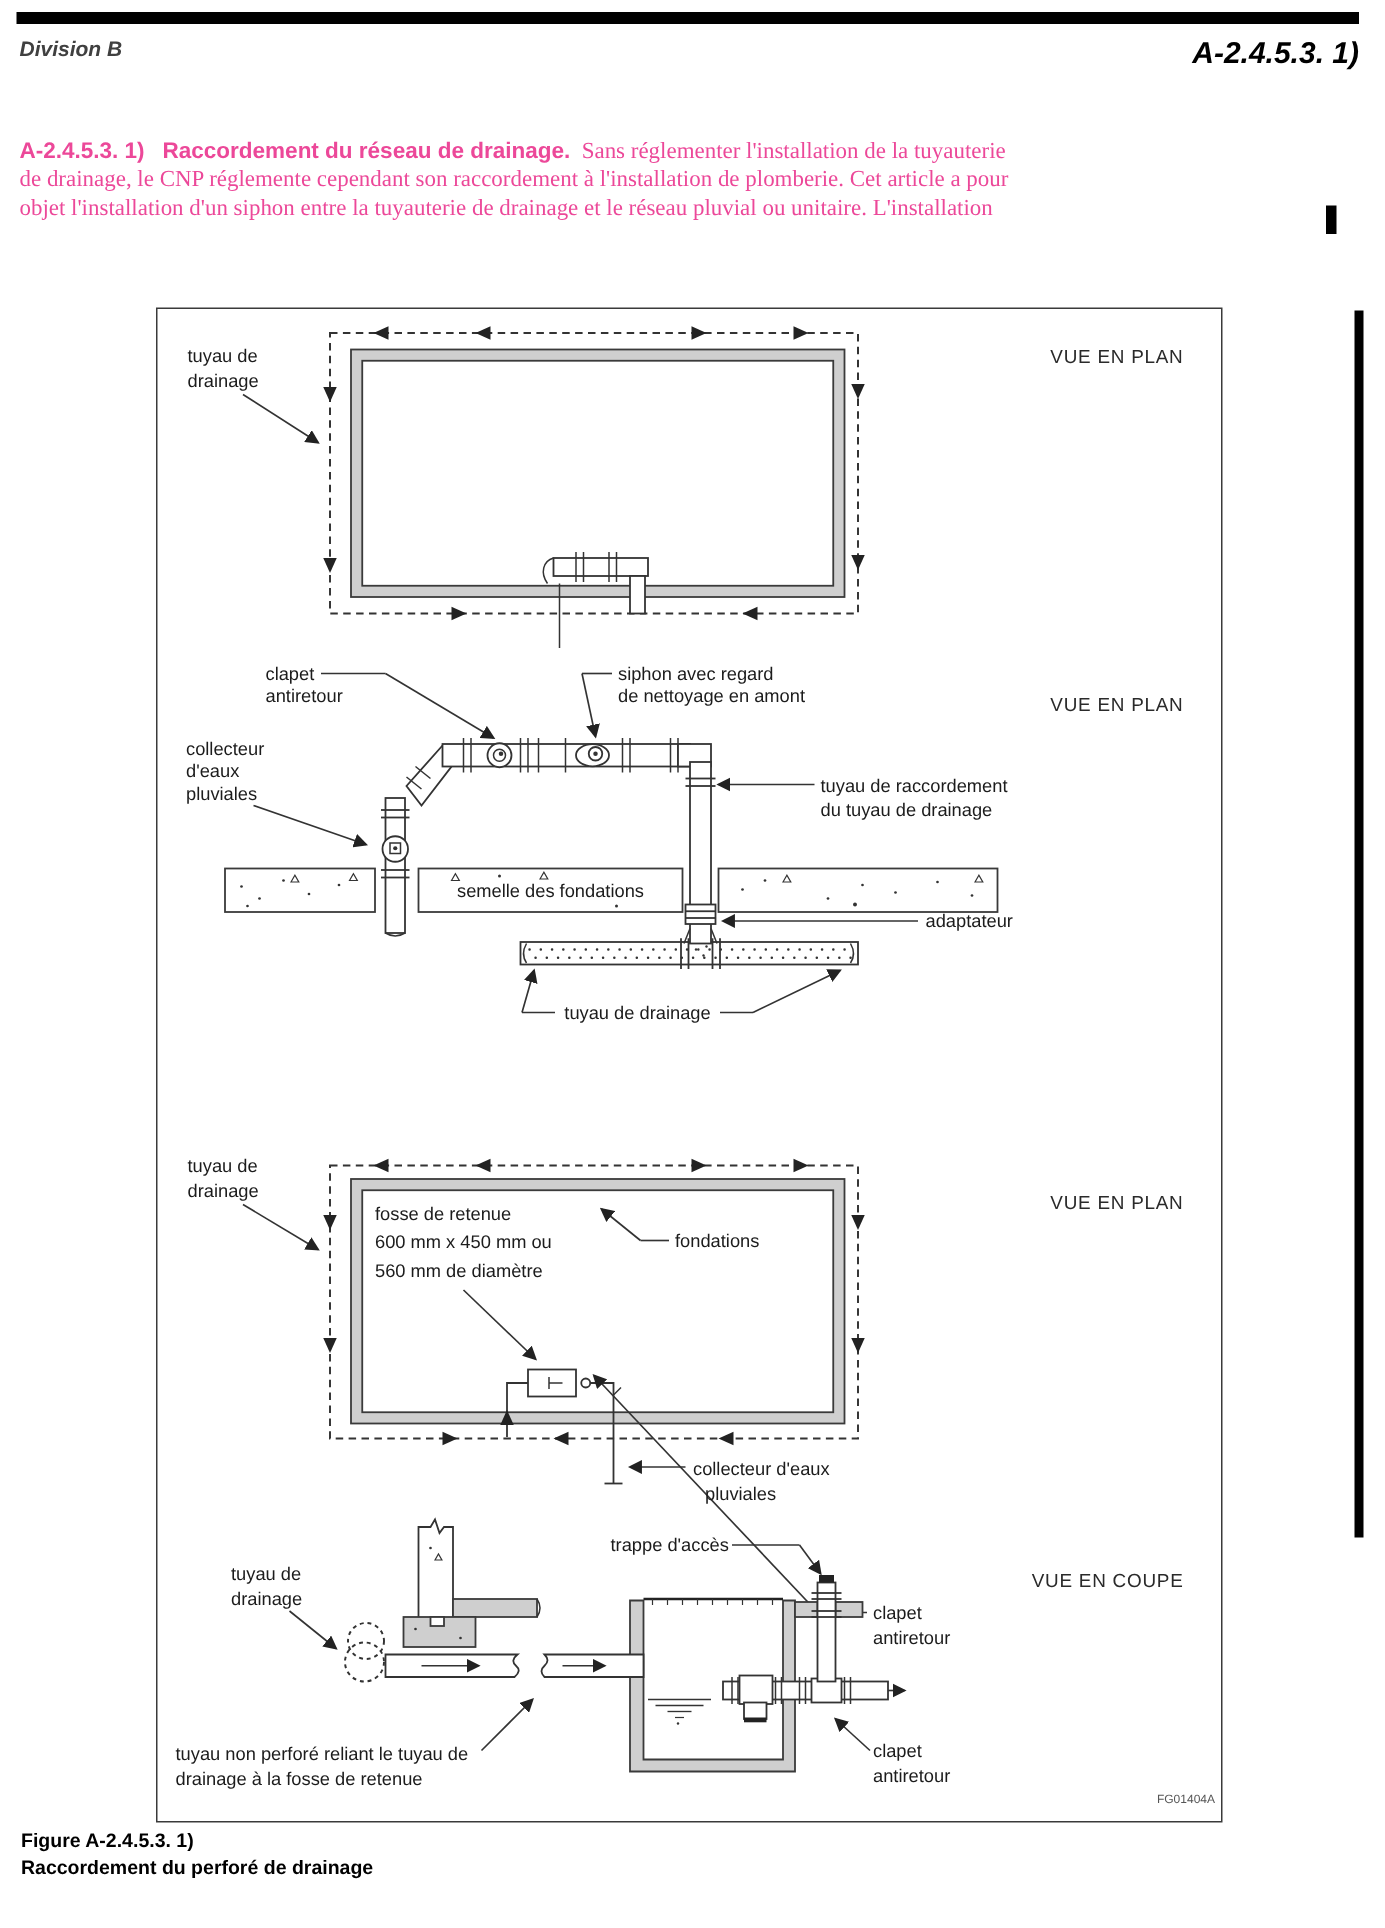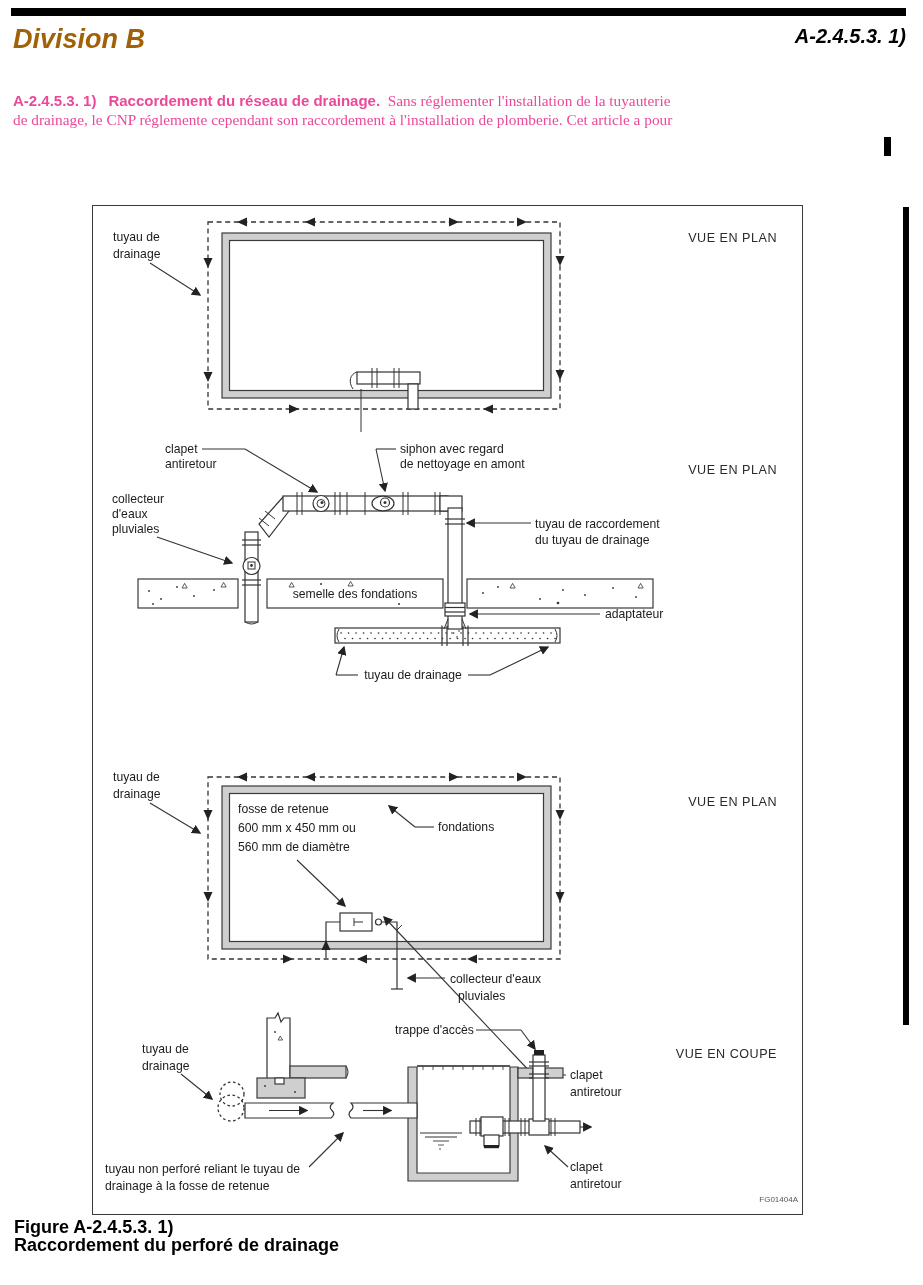--- a/index.html
+++ b/index.html
@@ -1,29 +1,29 @@
 <!DOCTYPE html>
 <html><head>
 <meta charset="utf-8">
 <style>
   html,body{margin:0;padding:0;background:#fff;}
   .page{position:relative;width:923px;height:1285px;background:#fff;overflow:hidden;
         font-family:"Liberation Sans",sans-serif;color:#111;}
   .top-rule{position:absolute;left:11px;top:8px;width:895px;height:8px;background:#000;}
-  .hdr-left{position:absolute;left:13px;top:24px;font-size:27px;font-weight:bold;font-style:italic;color:#a16207;}
+  .hdr-left{position:absolute;left:13px;top:24px;font-size:14px;font-weight:bold;font-style:italic;color:#404040;}
   .hdr-right{position:absolute;right:17px;top:25px;font-size:20px;font-weight:bold;font-style:italic;color:#000;}
   .para{position:absolute;left:13px;top:91px;width:880px;font-family:"Liberation Serif",serif;
         font-size:15.3px;line-height:19px;color:#ec4899;}
   .para .b{font-family:"Liberation Sans",sans-serif;font-weight:bold;font-size:15px;}
   .para .gap{display:inline-block;width:12px;}
   .chbar-short{position:absolute;left:884px;top:137px;width:7px;height:19px;background:#000;}
   .chbar-tall{position:absolute;left:903px;top:207px;width:6px;height:818px;background:#000;}
-  .figure-box{position:absolute;left:92px;top:205px;width:711px;height:1010px;
+  .figure-box{position:absolute;left:104px;top:205px;width:711px;height:1010px;
               border:1.5px solid #3a3a3a;box-sizing:border-box;background:#fff;text-align:right;}
-  .caption{position:absolute;left:14px;top:1218px;font-size:18px;font-weight:bold;line-height:18px;color:#000;}
+  .caption{position:absolute;left:14px;top:1218px;font-size:13px;font-weight:bold;line-height:18px;color:#000;}
   svg{display:block;}
   svg text{font-family:"Liberation Sans",sans-serif;}
   .lbl{font-size:12.2px;fill:#1c1c1c;}
   .view{font-size:12.6px;letter-spacing:0.5px;fill:#2a2a2a;}
   .code{font-size:8px;fill:#555;}
   .dash{stroke:#333;stroke-width:1.3;fill:none;stroke-dasharray:5 3.6;}
   .ln{stroke:#333;stroke-width:1.2;fill:none;}
   .ln1{stroke:#333;stroke-width:1;fill:none;}
   .pipe{fill:#fff;stroke:#333;stroke-width:1.2;}
   .gray{fill:#cfcfcf;stroke:#3a3a3a;stroke-width:1.2;}
@@ -40,20 +40,21 @@
 
 <div class="page">
 
   <div class="top-rule"></div>
   <div class="hdr-left">Division B</div>
   <div class="hdr-right">A-2.4.5.3. 1)</div>
 
   <div class="para">
     <div><span class="b">A-2.4.5.3. 1)</span><span class="gap"></span><span class="b">Raccordement du réseau de drainage.</span> <span>Sans réglementer l'installation de la tuyauterie</span></div>
     <div>de drainage, le CNP réglemente cependant son raccordement à l'installation de plomberie. Cet article a pour</div>
+    <div>objet l'installation d'un siphon entre la tuyauterie de drainage et le réseau pluvial ou unitaire. L'installation</div>
   </div>
 
   <div class="chbar-short"></div>
   <div class="chbar-tall"></div>
 
   <div class="figure-box">
   <svg width="708" height="1007" viewBox="0 0 708 1007">
     <defs>
       <marker id="ah" viewBox="0 0 10 10" refX="8.5" refY="5" markerWidth="8.5" markerHeight="8.5" orient="auto-start-reverse">
         <path d="M0,0 L10,5 L0,10 z" fill="#222"></path>

